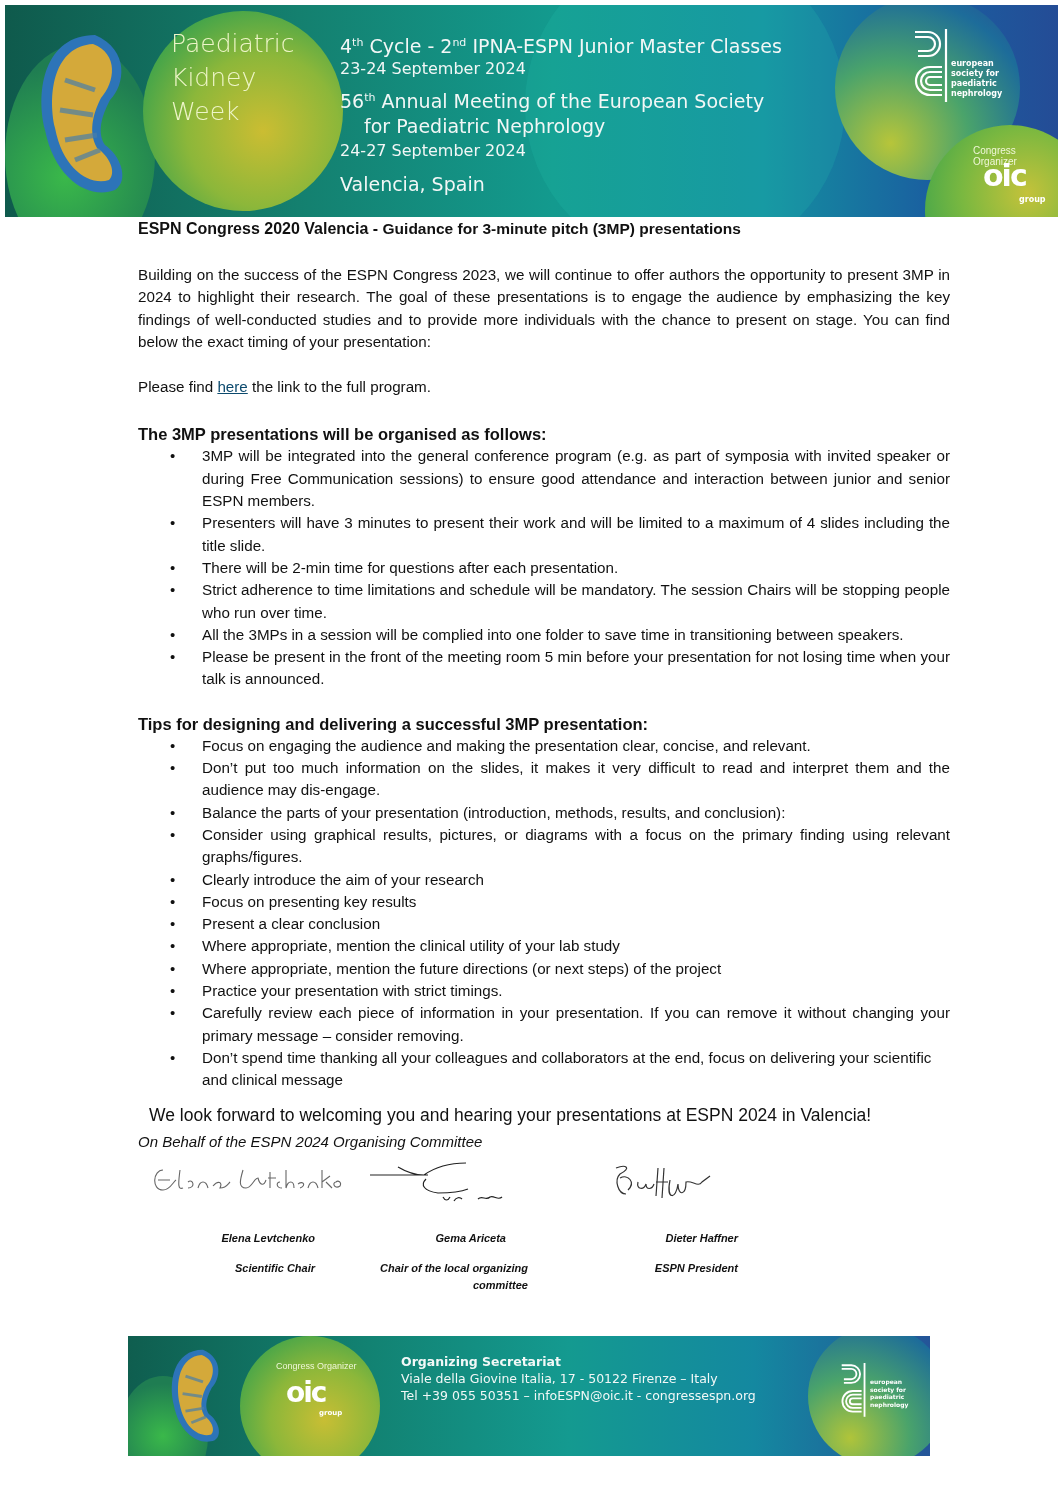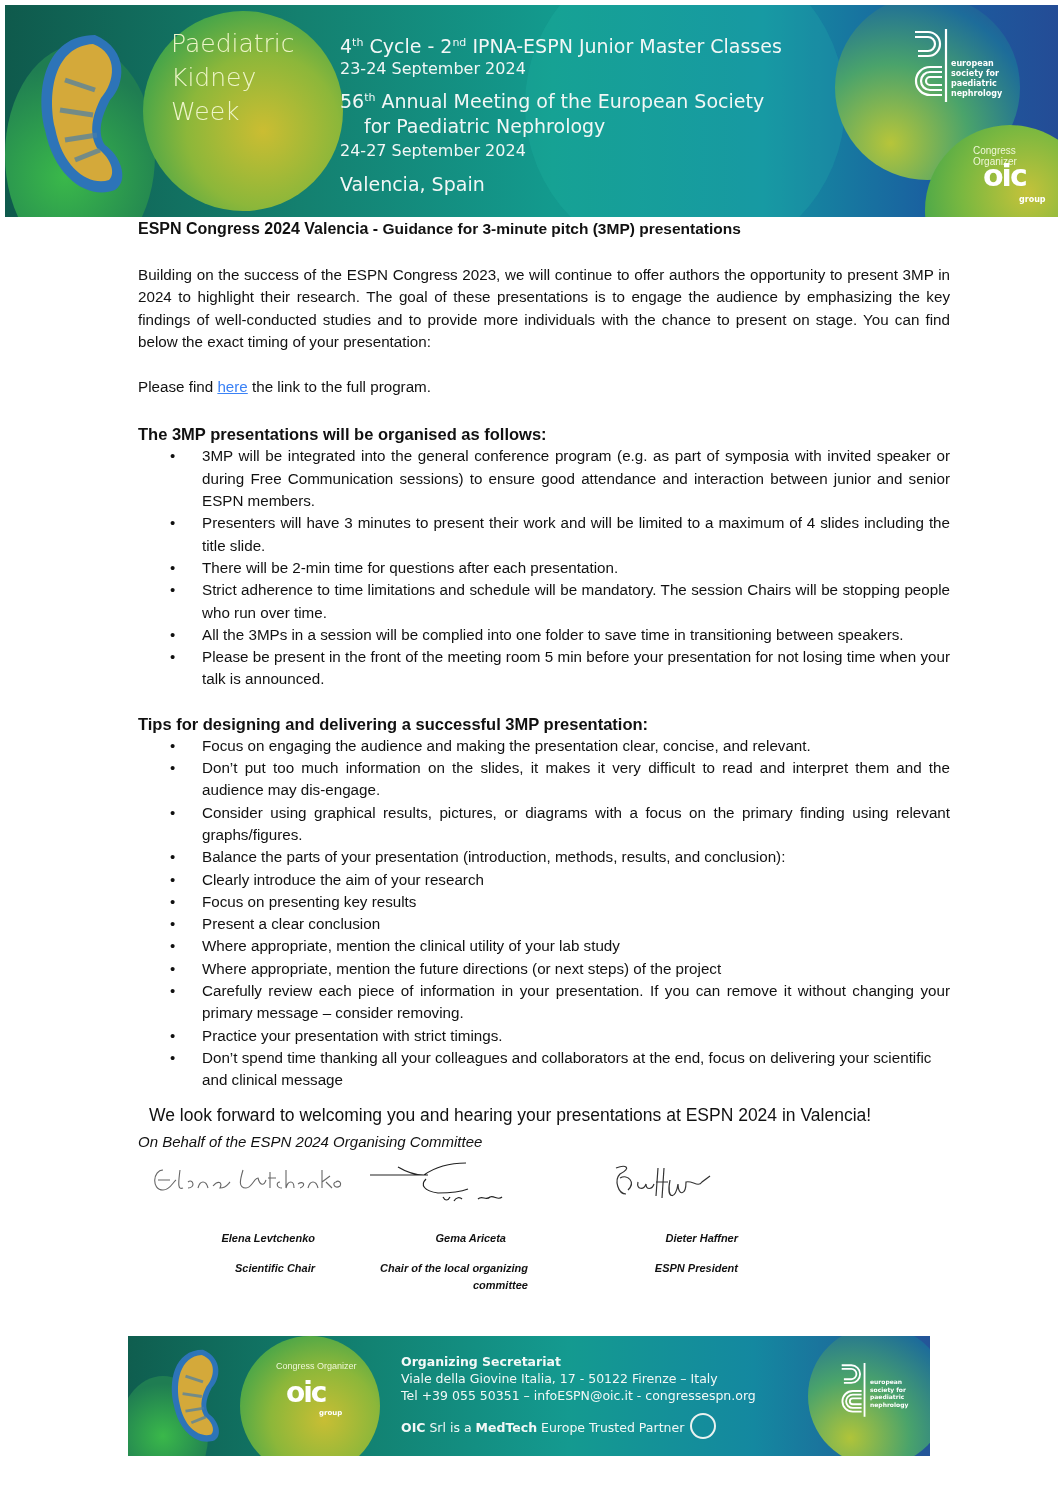--- a/index.html
+++ b/index.html
@@ -37,21 +37,21 @@
               font-size: 30px; font-weight: bold; letter-spacing: -2px; line-height: 30px; }
   .oic-sub { position: absolute; left: 1014px; top: 190px; color: #fff; font-size: 8px; font-weight: bold; font-family: "DejaVu Sans", sans-serif; }
 
   
   .doc { position: absolute; left: 138px; top: 218px; width: 812px; font-size: 15.2px; line-height: 22.3px; }
   .doc-title { font-weight: bold; font-size: 16px; margin: 0; line-height: 22px; }
   .doc-title .sub { font-size: 15.5px; }
   .p { margin: 0; text-align: justify; }
   .intro { margin-top: 24px; }
   .program { margin-top: 23px; }
-  .link { color: #3b82f6; text-decoration: underline; cursor: pointer; }
+  .link { color: #0c4a6e; text-decoration: underline; cursor: pointer; }
   .sec-h { font-weight: bold; font-size: 16.5px; margin: 0; line-height: 22px; }
   .sec1 { margin-top: 25px; }
   .sec2 { margin-top: 22px; }
   ul.bul { list-style: none; margin: 0; padding: 0; }
   ul.bul li { position: relative; padding-left: 64px; text-align: justify; line-height: 22.3px; }
   ul.bul li::before { content: "\2022"; position: absolute; left: 32px; top: 0; font-size: 15px; }
   ul.bul li.left { text-align: left; }
   .closing { font-size: 17.5px; line-height: 24px; margin: 11px; }
 
   .behalf { position: absolute; left: 138px; top: 1133px; font-style: italic; font-size: 15px; }
@@ -126,49 +126,49 @@
     <div>paediatric</div>
     <div>nephrology</div>
   </div>
 
   <div class="oic-label">Congress Organizer</div>
   <div class="oic-mark">oic</div>
   <div class="oic-sub">group</div>
 </div>
 
 <div class="doc">
-  <h1 class="doc-title"><span>ESPN Congress 2024 Valencia - </span><span class="sub">Guidance for 3-minute pitch (3MP) presentations</span></h1>
+  <h1 class="doc-title"><span>ESPN Congress 2020 Valencia - </span><span class="sub">Guidance for 3-minute pitch (3MP) presentations</span></h1>
 
   <p class="p intro">Building on the success of the ESPN Congress 2023, we will continue to offer authors the opportunity to present 3MP in 2024 to highlight their research. The goal of these presentations is to engage the audience by emphasizing the key findings of well-conducted studies and to provide more individuals with the chance to present on stage. You can find below the exact timing of your presentation:</p>
 
   <p class="p program"><span>Please find </span><a class="link">here</a><span> the link to the full program.</span></p>
 
   <h2 class="sec-h sec1">The 3MP presentations will be organised as follows:</h2>
   <ul class="bul">
     <li>3MP will be integrated into the general conference program (e.g. as part of symposia with invited speaker or during Free Communication sessions) to ensure good attendance and interaction between junior and senior ESPN members.</li>
     <li>Presenters will have 3 minutes to present their work and will be limited to a maximum of 4 slides including the title slide.</li>
     <li>There will be 2-min time for questions after each presentation.</li>
     <li>Strict adherence to time limitations and schedule will be mandatory. The session Chairs will be stopping people who run over time.</li>
     <li>All the 3MPs in a session will be complied into one folder to save time in transitioning between speakers.</li>
     <li>Please be present in the front of the meeting room 5 min before your presentation for not losing time when your talk is announced.</li>
   </ul>
 
   <h2 class="sec-h sec2">Tips for designing and delivering a successful 3MP presentation:</h2>
   <ul class="bul">
     <li>Focus on engaging the audience and making the presentation clear, concise, and relevant.</li>
     <li>Don’t put too much information on the slides, it makes it very difficult to read and interpret them and the audience may dis-engage.</li>
+    <li>Balance the parts of your presentation (introduction, methods, results, and conclusion):</li>
     <li>Consider using graphical results, pictures, or diagrams with a focus on the primary finding using relevant graphs/figures.</li>
-    <li>Balance the parts of your presentation (introduction, methods, results, and conclusion):</li>
     <li>Clearly introduce the aim of your research</li>
     <li>Focus on presenting key results</li>
     <li>Present a clear conclusion</li>
     <li>Where appropriate, mention the clinical utility of your lab study</li>
     <li>Where appropriate, mention the future directions (or next steps) of the project</li>
+    <li>Practice your presentation with strict timings.</li>
     <li>Carefully review each piece of information in your presentation. If you can remove it without changing your primary message – consider removing.</li>
-    <li>Practice your presentation with strict timings.</li>
     <li class="left">Don’t spend time thanking all your colleagues and collaborators at the end, focus on delivering your scientific and clinical message</li>
   </ul>
 
   <p class="closing">We look forward to welcoming you and hearing your presentations at ESPN 2024 in Valencia!</p>
 </div>
 
 <div class="behalf">On Behalf of the ESPN 2024 Organising Committee</div>
 
 <svg class="sig" style="left:148px; top:1160px;" width="200" height="40" viewBox="0 0 200 40">
   <path d="M15 10 C5 10 3 30 15 30 C22 30 25 22 28 20 M10 20 H22 M32 10 C30 25 30 30 35 28 M40 22 C45 18 48 28 40 28 M50 28 C52 20 58 20 60 28 M65 26 C70 20 75 22 72 28 C78 28 80 24 82 22 M95 10 C92 20 90 28 98 28 C104 28 106 18 110 18 C112 26 116 26 118 20 M122 12 L122 28 M120 18 H128 M132 22 C128 22 128 28 134 28 M138 10 L138 28 C140 20 146 20 146 28 M150 24 C156 20 158 26 152 28 M160 28 C162 20 168 20 170 28 M174 10 L174 28 M174 22 L182 16 M178 22 L184 28 M188 22 C184 22 186 30 192 26 C194 22 190 20 188 22" stroke="#666" stroke-width="1.1" fill="none"></path>
@@ -200,21 +200,20 @@
     <path d="M30 50 L60 60 M25 80 L58 85 M30 110 L62 105 M40 130 L65 120" stroke="#4a7fa8" stroke-width="5" fill="none" opacity="0.7"></path>
   </svg>
 
   <div class="f-org-label">Congress Organizer</div>
   <div class="f-oic">oic</div>
   <div class="f-oic-sub">group</div>
 
   <div class="f-text t1">Organizing Secretariat</div>
   <div class="f-text t2">Viale della Giovine Italia, 17 - 50122 Firenze – Italy</div>
   <div class="f-text t3">Tel +39 055 50351 – infoESPN@oic.it - congressespn.org</div>
-  <div class="f-text t4"><b>OIC</b><span> Srl is a </span><b>MedTech</b><span> Europe Trusted Partner</span><span class="f-badge"></span></div>
 
   <svg class="f-espn" viewBox="0 0 95 80">
     <g fill="none" stroke="#fff" stroke-width="2.5">
       <path d="M5 5 H18 A12 12 0 0 1 18 29 H8"></path>
       <path d="M5 10 H18 A7 7 0 0 1 18 24 H8"></path>
       <path d="M32 40 H20 A14 14 0 0 0 20 68 H32"></path>
       <path d="M32 45 H20 A9 9 0 0 0 20 63 H32"></path>
       <path d="M32 50 H20 A4 4 0 0 0 20 58 H32"></path>
       <line x1="36" y1="2" x2="36" y2="75"></line>
     </g>

